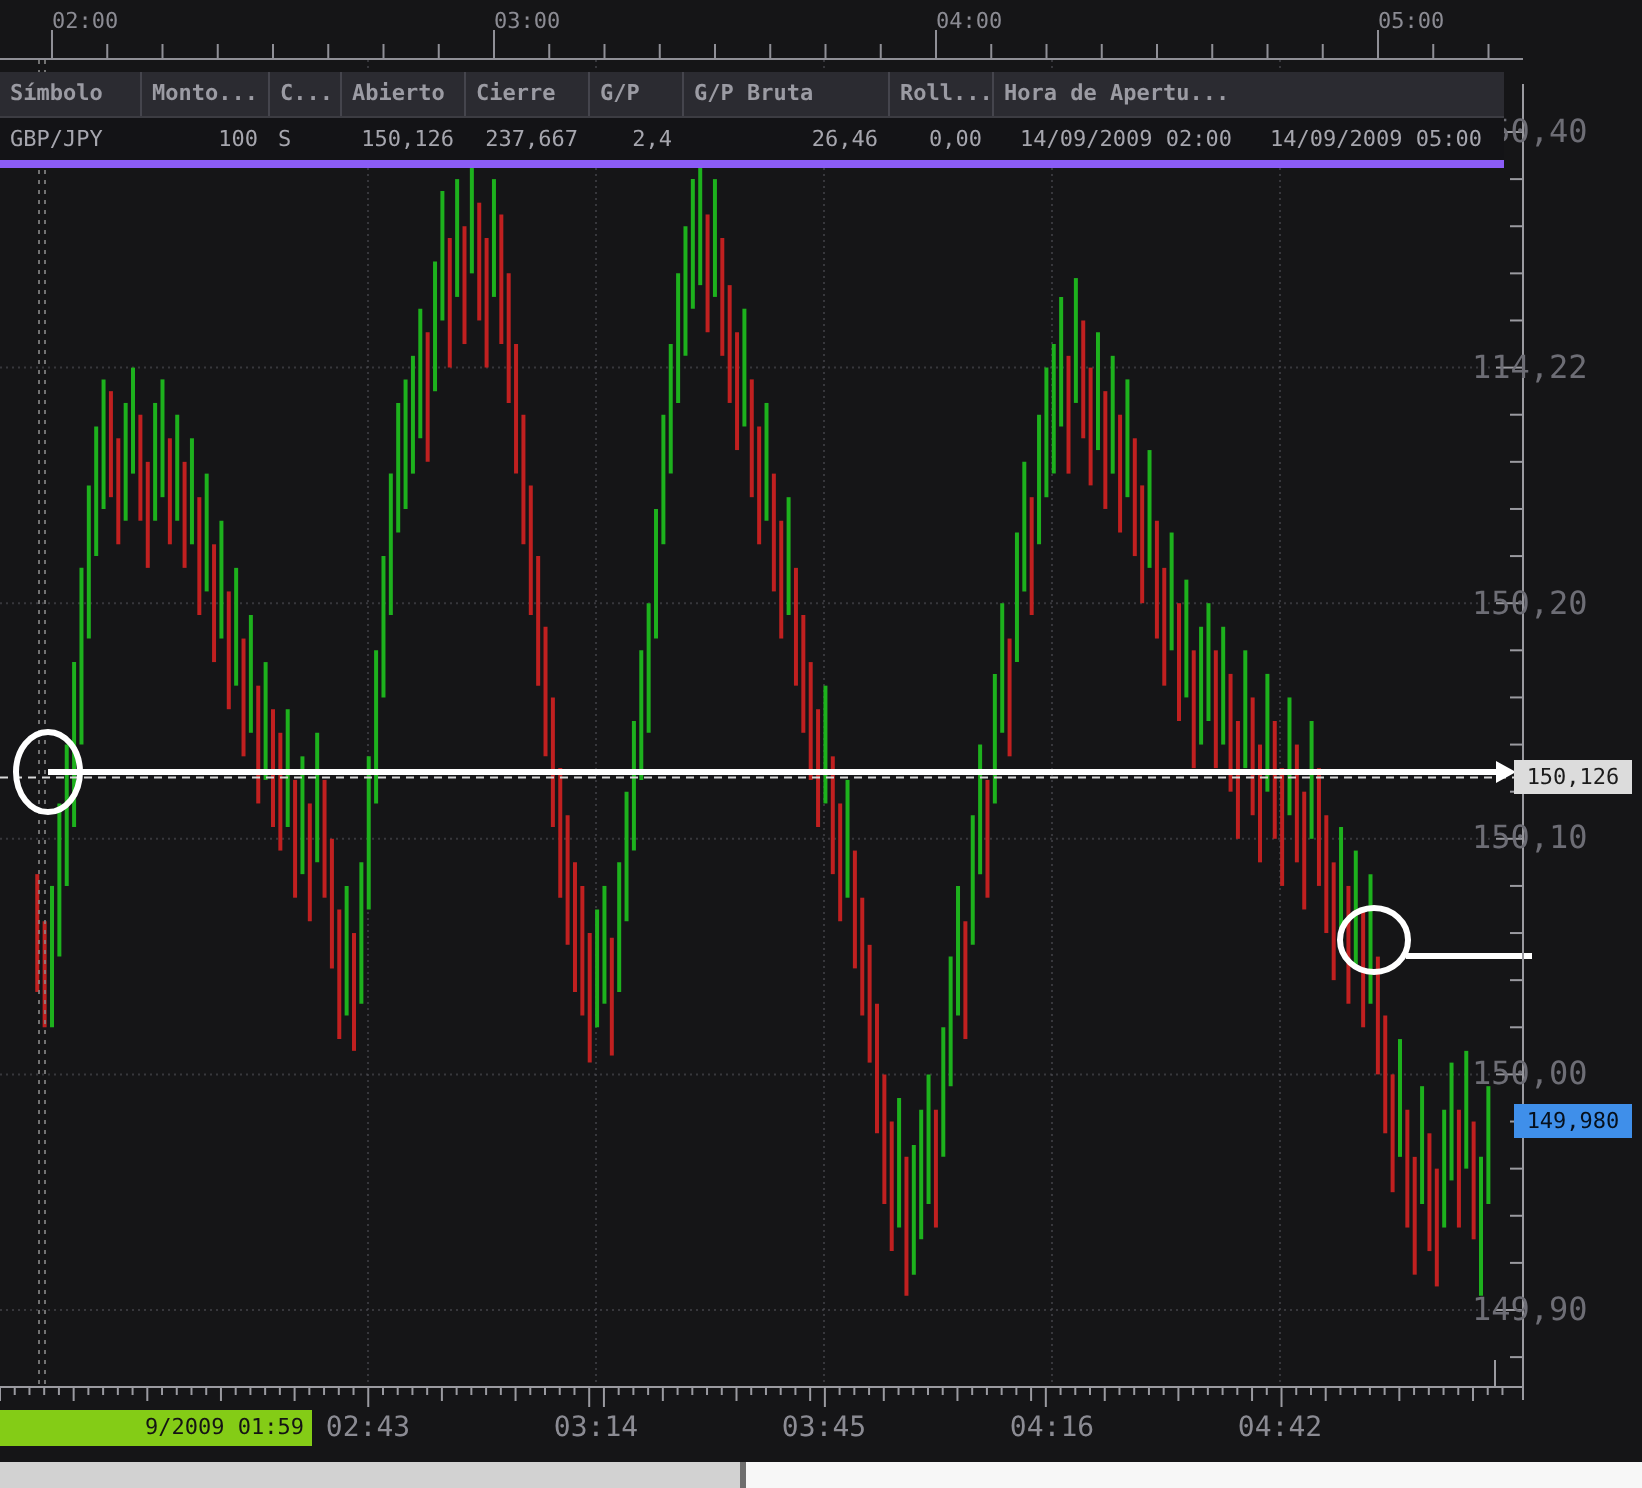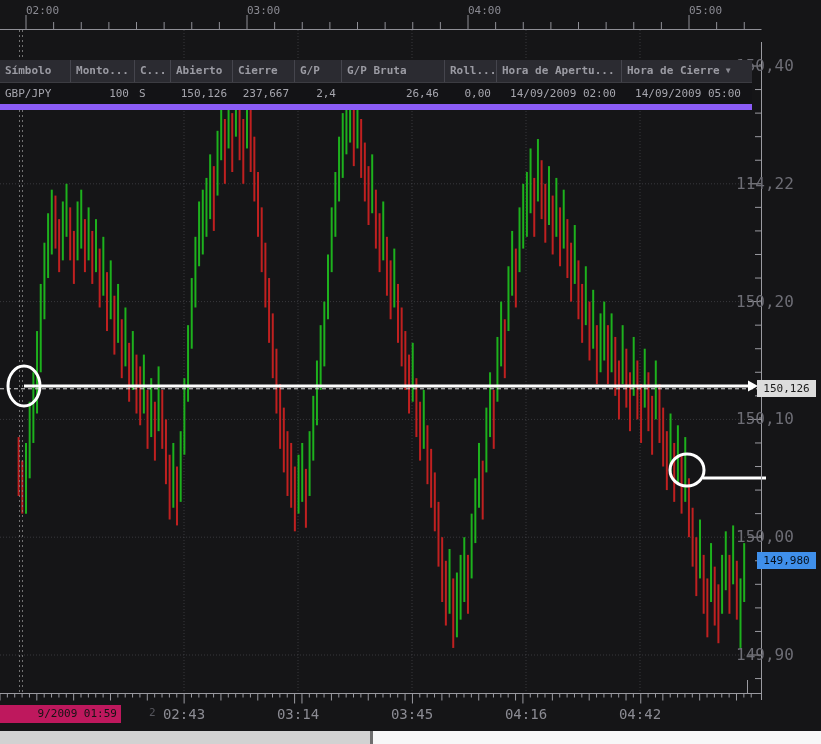--- a/index.html
+++ b/index.html
@@ -4,40 +4,40 @@
 <style>
   html,body{margin:0;padding:0;background:#151517;width:821px;height:744px;overflow:hidden;
     font-family:"DejaVu Sans Mono", monospace;}
   #stage{position:relative;width:821px;height:744px;background:#151517;}
   #chart-svg{position:absolute;left:0;top:0;z-index:1;}
   
   .t-label{position:absolute;top:4px;font-size:11px;color:#8b8b93;z-index:4;}
   
   #pos-table{position:absolute;left:0;top:36px;width:752px;z-index:5;font-size:11px;}
   .hdr-row{display:flex;height:22px;line-height:22px;background:#2b2b31;color:#9b9ba3;
-    font-weight:bold;border-bottom:1px solid #3c3c42;margin-top:24px;}
+    font-weight:bold;border-bottom:1px solid #3c3c42;}
   .data-row{display:flex;height:21px;line-height:21px;background:#131316;color:#a6a6ae;
-    border-bottom:6px solid #8b5cf6;}
+    border-bottom:4px solid #8b5cf6;}
   .cell{box-sizing:border-box;padding:0 5px;white-space:nowrap;overflow:hidden;}
   .hdr-row .cell{border-left:1px solid #45454d;}
   .hdr-row .cell:first-child{border-left:none;}
   .al{text-align:left;} .ar{text-align:right;}
   .sort-ic{display:inline-block;margin-left:6px;font-size:8px;color:#8a8a92;vertical-align:1px;}
   
   .p-label{position:absolute;left:736px;height:18px;line-height:18px;font-size:16px;
     color:#6d6d75;z-index:4;}
   .p-tag{position:absolute;left:757px;width:59px;height:17px;line-height:17px;font-size:11px;
     text-align:center;z-index:6;}
   #open-tag{background:#dcdcdc;color:#1b1b1b;}
   #last-tag{background:#3f8fea;color:#06101c;}
   
   .b-label{position:absolute;top:706px;font-size:14px;color:#8b8b93;z-index:4;
     transform:translateX(-50%);}
-  #cursor-date{position:absolute;left:0;top:705px;width:121px;height:18px;line-height:18px;
-    background:#be185d;color:#141414;font-size:11px;text-align:right;padding-right:4px;
+  #cursor-date{position:absolute;left:0;top:705px;width:156px;height:18px;line-height:18px;
+    background:#84cc16;color:#141414;font-size:11px;text-align:right;padding-right:4px;
     box-sizing:border-box;z-index:6;}
   #cursor-partial{position:absolute;left:149px;top:706px;font-size:11px;color:#55555c;z-index:5;}
   
   #bottom-bar{position:absolute;left:0;top:731px;width:821px;height:13px;z-index:6;}
   #bottom-bar .left{position:absolute;left:0;top:0;width:370px;height:13px;background:#d2d2d2;}
   #bottom-bar .divider{position:absolute;left:370px;top:0;width:3px;height:13px;background:#6e6e6e;}
   #bottom-bar .right{position:absolute;left:373px;top:0;width:448px;height:13px;background:#f7f7f7;}
 </style>
 </head>
 <body>
@@ -434,21 +434,20 @@
     <div class="hdr-row">
       <div class="cell al" style="width:70px">Símbolo</div>
       <div class="cell ar" style="width:64px">Monto...</div>
       <div class="cell al" style="width:36px">C...</div>
       <div class="cell al" style="width:62px">Abierto</div>
       <div class="cell al" style="width:62px">Cierre</div>
       <div class="cell al" style="width:47px">G/P</div>
       <div class="cell al" style="width:103px">G/P Bruta</div>
       <div class="cell al" style="width:52px">Roll...</div>
       <div class="cell al" style="width:125px">Hora de Apertu...</div>
-      <div class="cell al" style="width:125px"><span></span><span>Hora de Cierre</span><span class="sort-ic">▼</span></div>
     </div>
     <div class="data-row">
       <div class="cell al" style="width:70px">GBP/JPY</div>
       <div class="cell ar" style="width:64px">100</div>
       <div class="cell al" style="width:36px">S</div>
       <div class="cell ar" style="width:62px">150,126</div>
       <div class="cell ar" style="width:62px">237,667</div>
       <div class="cell ar" style="width:47px">2,4</div>
       <div class="cell ar" style="width:103px">26,46</div>
       <div class="cell ar" style="width:52px">0,00</div>

